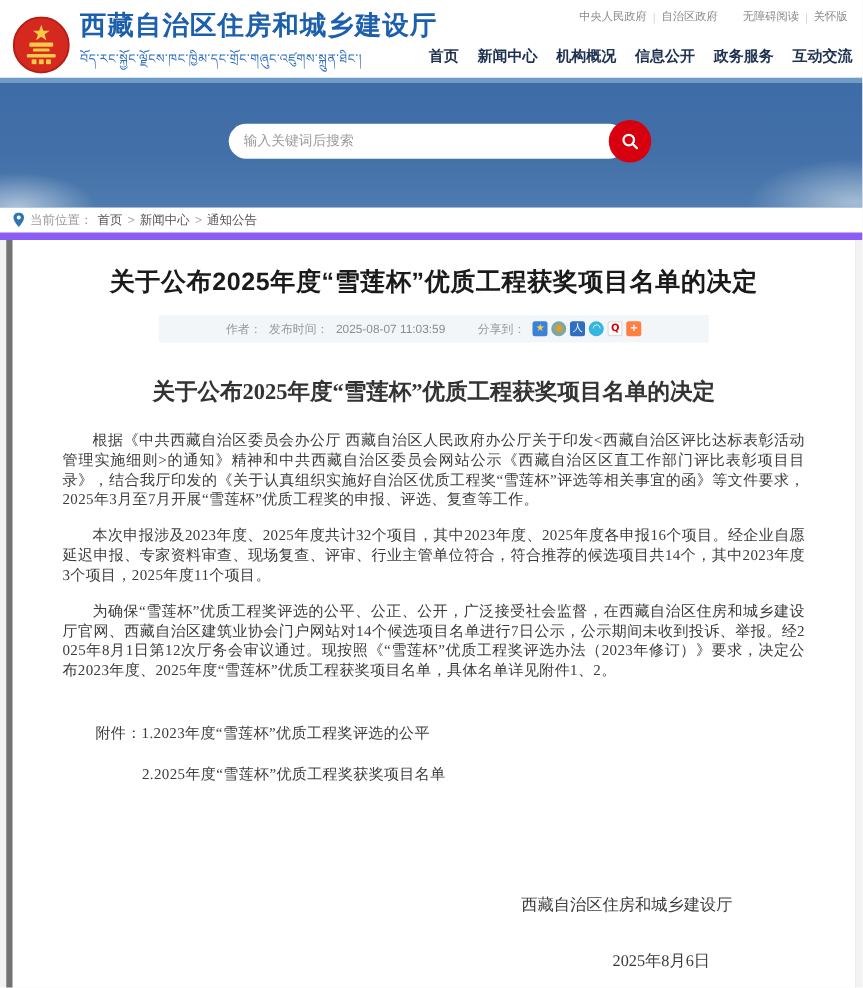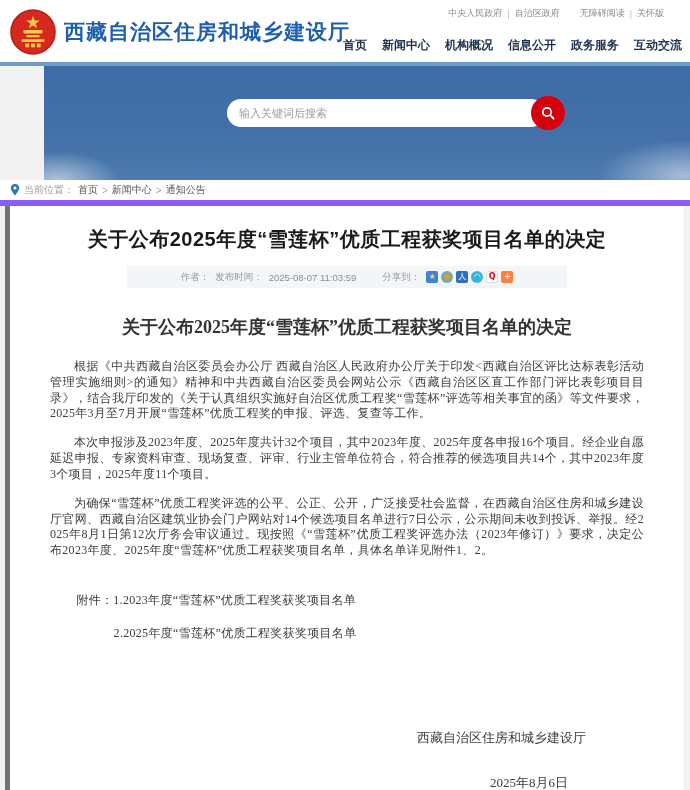--- a/index.html
+++ b/index.html
@@ -4,41 +4,40 @@
 <style>
   * { margin:0; padding:0; box-sizing:border-box; }
   html,body { width:690px; }
   body {
     height:790px; background:#f2f2f2; overflow:hidden; position:relative;
     font-family:"Liberation Sans", sans-serif;
   }
   
   .header { height:62px; background:#fff; position:relative; }
   .top-links {
-    position:absolute; top:7px; right:26px; font-size:9px; color:#8a8a8a;
-    display:flex; align-items:center; gap:5px;
+    position:absolute; top:7px; right:12px; font-size:9px; color:#8a8a8a;
+    display:flex; align-items:center; gap:5px;font-family:Liberation Serif, serif;
   }
   .top-links .sep { color:#bbb; }
   .top-links .gap { width:10px; }
   .top-links span[data-interactable="true"] { cursor:pointer; }
   .brand { position:absolute; left:10px; top:9px; display:flex; align-items:center; gap:8px; }
   .logo { width:46px; height:46px; flex:0 0 auto; }
   .site-title { font-size:21px; font-weight:bold; color:#1c5fad; letter-spacing:1px; line-height:1.15; }
   .site-tibetan { font-size:10px; color:#2a6bb8; margin-top:2px; letter-spacing:0.5px; }
   .nav { position:absolute; right:8px; bottom:8px; display:flex; gap:15px; }
   .nav-item { font-size:12px; font-weight:bold; color:#1e3250; cursor:pointer; white-space:nowrap; }
   
   .blue-strip { height:4px; background:#6f9bc8; }
   .banner {
-    height:114px; position:relative;
+    height:100px; position:relative;
     background:
       radial-gradient(90px 40px at 2% 100%, rgba(255,255,255,.55), rgba(255,255,255,0) 70%),
       radial-gradient(120px 50px at 99% 96%, rgba(255,255,255,.5), rgba(255,255,255,0) 70%),
       linear-gradient(180deg,#3e6ca6 0%, #426fa8 55%, #4d7bae 100%);
-    margin-left: 44px;
   }
   .search-wrap { position:absolute; left:183px; top:33px; width:338px; height:28px; }
   .search-pill {
     width:318px; height:28px; background:#fff; border-radius:15px;
     display:flex; align-items:center; padding:0 12px;
   }
   .search-input {
     border:none; outline:none; background:transparent; width:100%;
     font-size:11px; color:#555; font-family:"Liberation Sans", sans-serif;
   }
@@ -125,20 +124,21 @@
       <polygon points="24,7 25.8,12 31,12 26.8,15.2 28.4,20.2 24,17.2 19.6,20.2 21.2,15.2 17,12 22.2,12" fill="#f7c948"></polygon>
       <rect x="14" y="22" width="20" height="3.5" rx="1" fill="#f7c948"></rect>
       <rect x="17" y="27" width="14" height="2.5" rx="1" fill="#f7c948"></rect>
       <rect x="12" y="31.5" width="24" height="3" rx="1" fill="#f7c948"></rect>
       <rect x="16" y="36" width="4" height="4" fill="#f7c948"></rect>
       <rect x="22" y="36" width="4" height="4" fill="#f7c948"></rect>
       <rect x="28" y="36" width="4" height="4" fill="#f7c948"></rect>
     </svg>
     <div data-interactable="false">
       <div class="site-title" data-interactable="true">西藏自治区住房和城乡建设厅</div>
+      <div class="site-tibetan" data-interactable="false">བོད་རང་སྐྱོང་ལྗོངས་ཁང་ཁྱིམ་དང་གྲོང་གཞུང་འཛུགས་སྐྲུན་ཐིང་།</div>
     </div>
   </div>
 
   <div class="nav" data-interactable="false">
     <span class="nav-item" data-interactable="true">首页</span>
     <span class="nav-item" data-interactable="true">新闻中心</span>
     <span class="nav-item" data-interactable="true">机构概况</span>
     <span class="nav-item" data-interactable="true">信息公开</span>
     <span class="nav-item" data-interactable="true">政务服务</span>
     <span class="nav-item" data-interactable="true">互动交流</span>
@@ -194,21 +194,21 @@
   </div>
 
   <div class="doc" data-interactable="false">
     <div class="doc-title" data-interactable="false">关于公布2025年度“雪莲杯”优质工程获奖项目名单的决定</div>
     <p data-interactable="false">根据《中共西藏自治区委员会办公厅 西藏自治区人民政府办公厅关于印发&lt;西藏自治区评比达标表彰活动管理实施细则&gt;的通知》精神和中共西藏自治区委员会网站公示《西藏自治区区直工作部门评比表彰项目目录》，结合我厅印发的《关于认真组织实施好自治区优质工程奖“雪莲杯”评选等相关事宜的函》等文件要求，2025年3月至7月开展“雪莲杯”优质工程奖的申报、评选、复查等工作。</p>
     <p data-interactable="false">本次申报涉及2023年度、2025年度共计32个项目，其中2023年度、2025年度各申报16个项目。经企业自愿延迟申报、专家资料审查、现场复查、评审、行业主管单位符合，符合推荐的候选项目共14个，其中2023年度3个项目，2025年度11个项目。</p>
     <p data-interactable="false">为确保“雪莲杯”优质工程奖评选的公平、公正、公开，广泛接受社会监督，在西藏自治区住房和城乡建设厅官网、西藏自治区建筑业协会门户网站对14个候选项目名单进行7日公示，公示期间未收到投诉、举报。经2025年8月1日第12次厅务会审议通过。现按照《“雪莲杯”优质工程奖评选办法（2023年修订）》要求，决定公布2023年度、2025年度“雪莲杯”优质工程获奖项目名单，具体名单详见附件1、2。</p>
 
     <div class="attachments" data-interactable="false">
       <div class="attach-line1" data-interactable="false">
-        <span data-interactable="false">附件：</span><span data-interactable="false">1.2023年度“雪莲杯”优质工程奖获奖项目名单</span>
+        <span data-interactable="false">附件：</span><span data-interactable="false">1.2023年度“雪莲杯”优质工程奖评选的公平</span>
       </div>
       <div class="attach-line2" data-interactable="false">
         <span data-interactable="false">2.2025年度“雪莲杯”优质工程奖获奖项目名单</span>
       </div>
     </div>
 
     <div class="signature" data-interactable="false">
       <div class="sign-name" data-interactable="false">西藏自治区住房和城乡建设厅</div>
       <div class="sign-date" data-interactable="false">2025年8月6日</div>
     </div>

